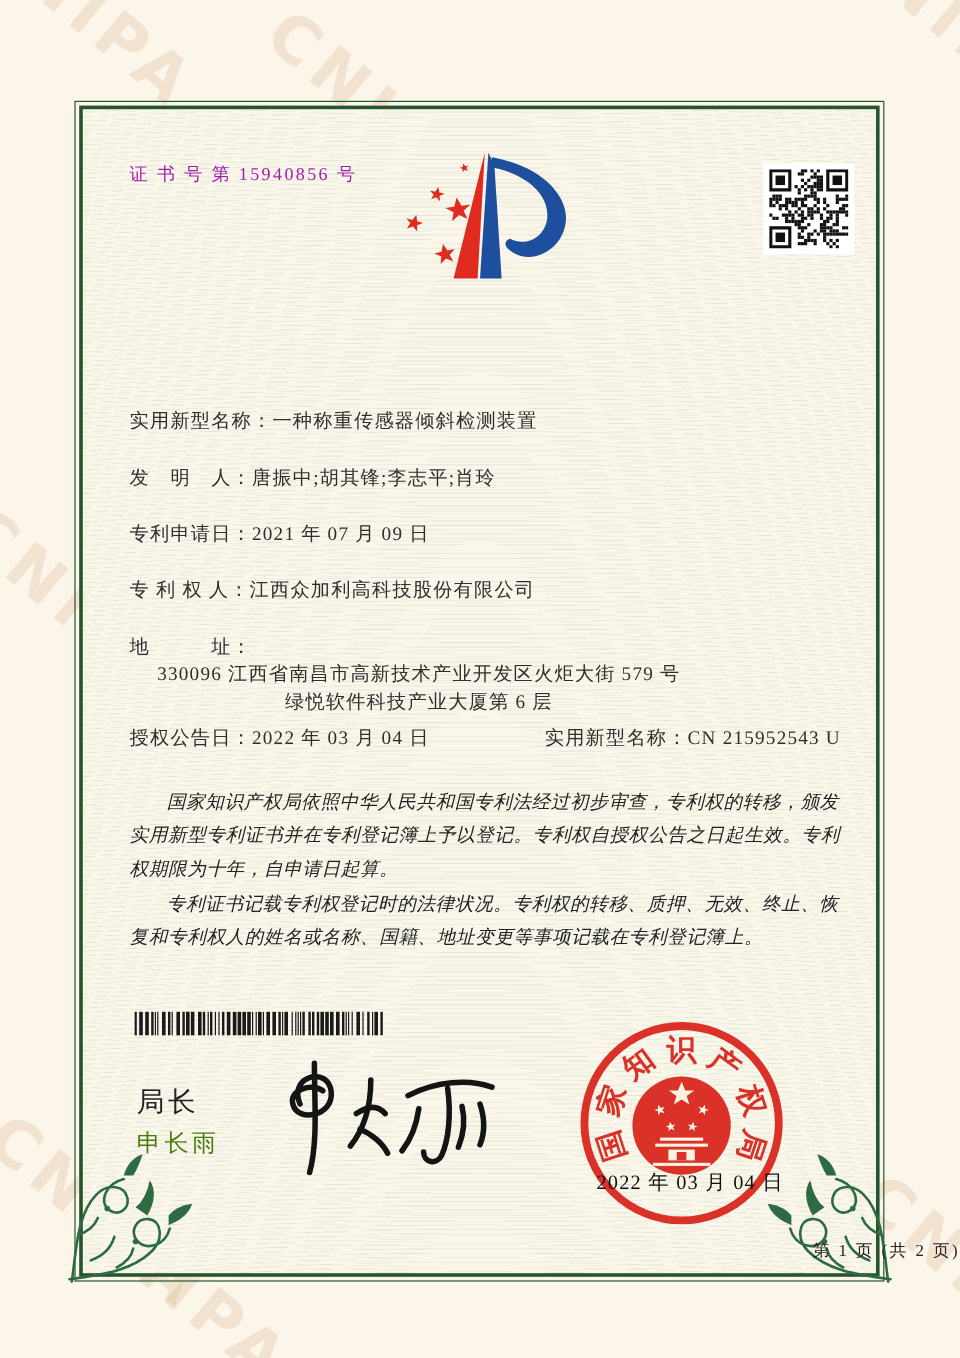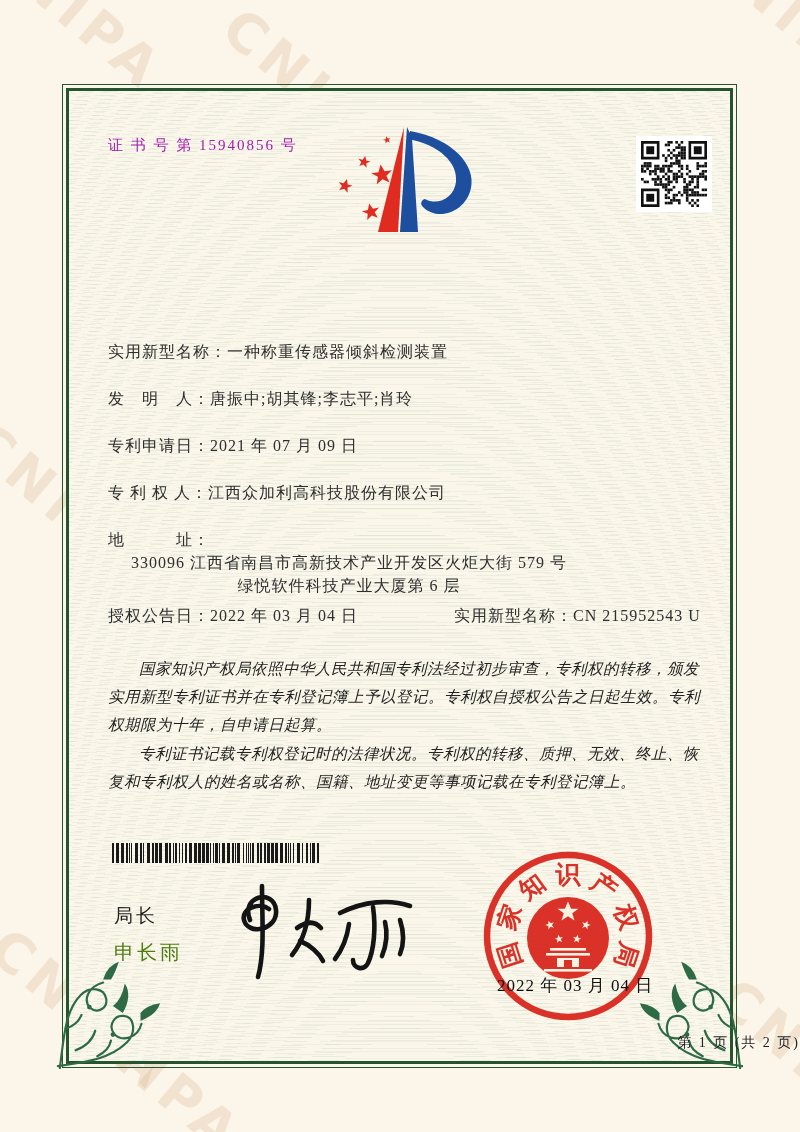--- a/index.html
+++ b/index.html
@@ -75,21 +75,21 @@
     font-size:15.5px;line-height:1.82;color:#222;
     font-style:italic;
   }
   .paras p{margin:0;text-indent:2em;letter-spacing:0.5px;}
 
   
   .barcode{position:absolute;left:112px;top:843px;width:210px;height:20px;z-index:3;}
   .barcode svg{display:block;width:100%;height:100%;}
 
   
-  .sig-title{position:absolute;left:114px;top:903px;font-size:19px;letter-spacing:3px;z-index:3;color:#222;}
+  .sig-title{position:absolute;left:114px;top:903px;font-size:23px;letter-spacing:3px;z-index:3;color:#222;}
   .sig-name{position:absolute;left:114px;top:939px;font-size:20px;letter-spacing:3px;z-index:3;color:#4d7c0f;}
   .sig-script{position:absolute;left:212px;top:878px;width:220px;height:105px;z-index:3;}
 
   
   .seal{position:absolute;left:477px;top:845px;width:182px;height:182px;z-index:4;opacity:0.95;}
   .seal-date{
     position:absolute;left:497px;top:974px;z-index:5;
     font-size:17px;letter-spacing:1px;color:#101010;white-space:nowrap;
   }
 

